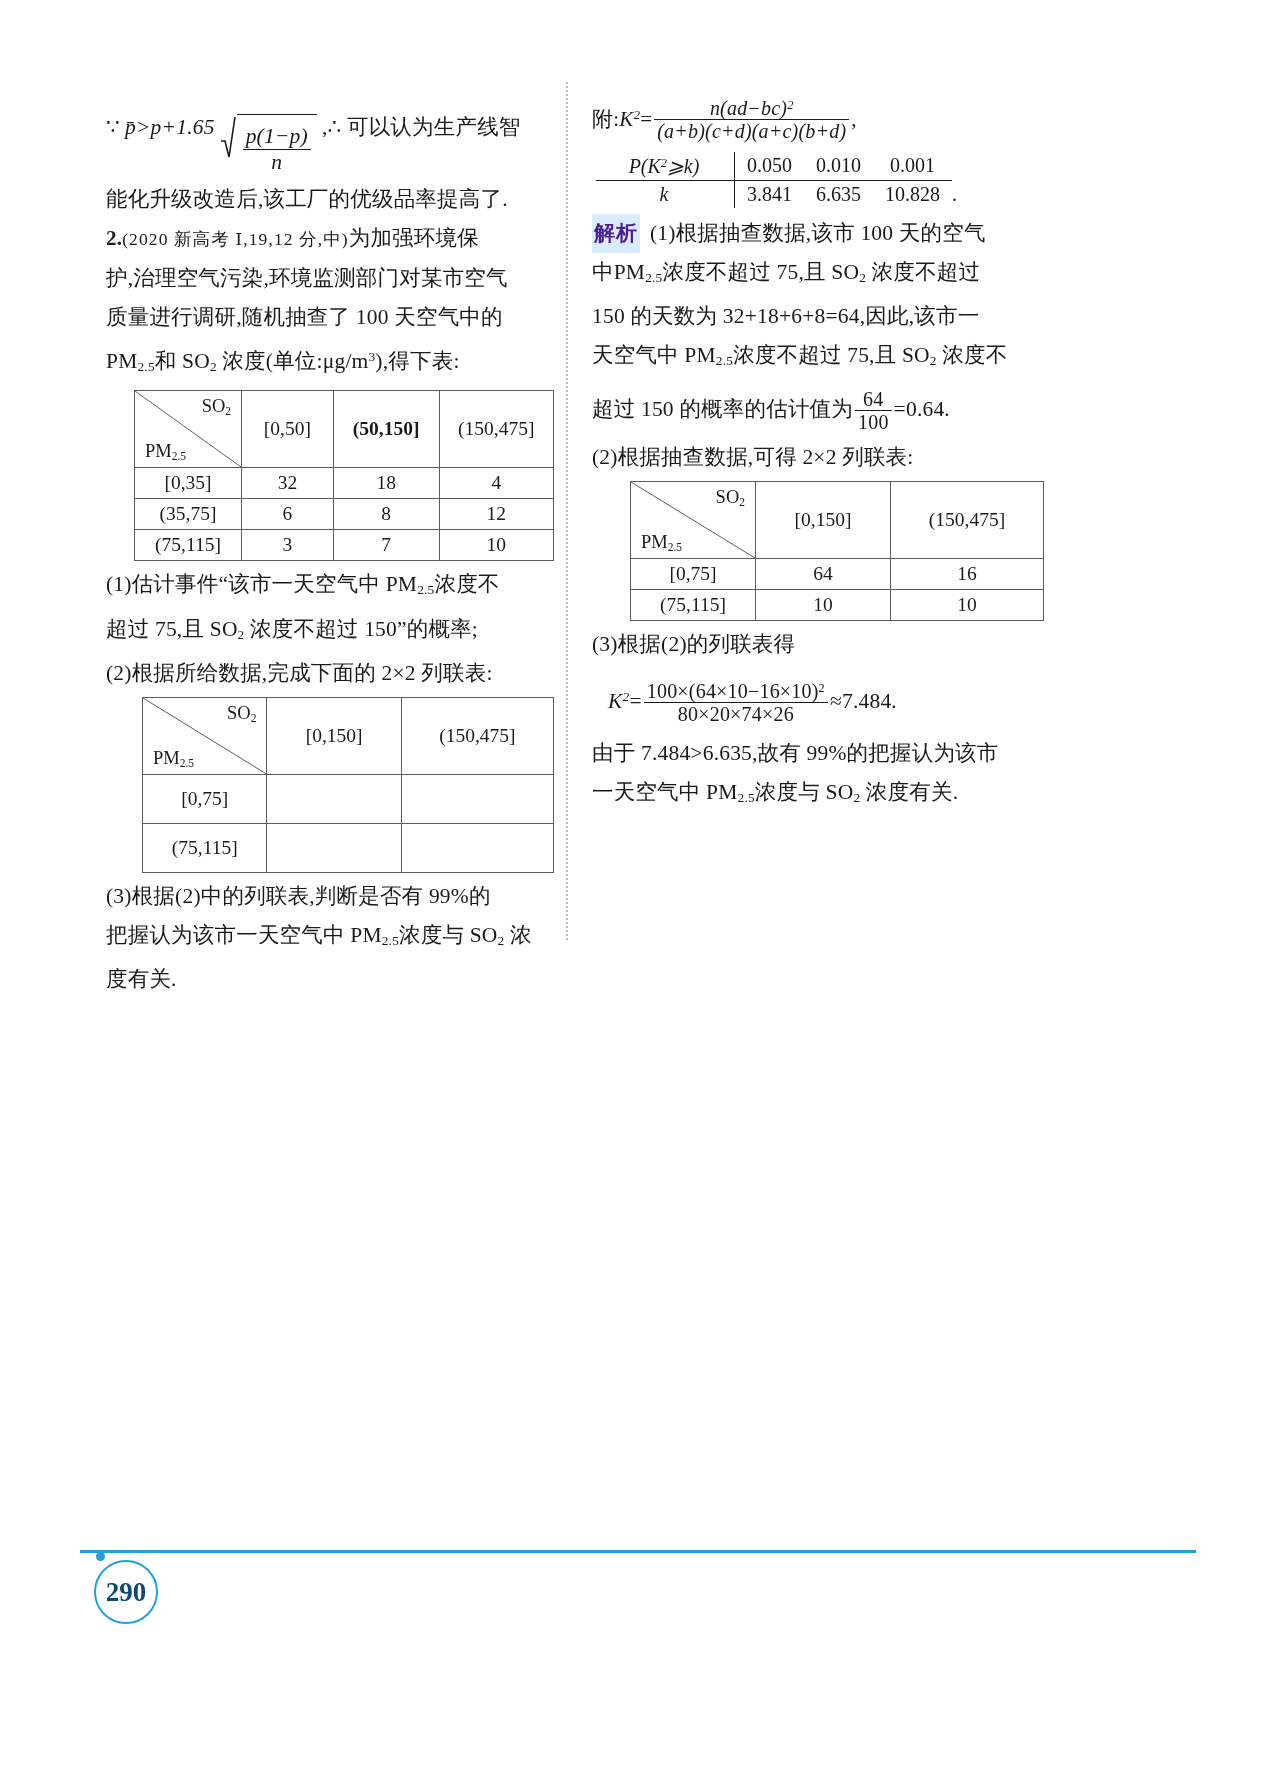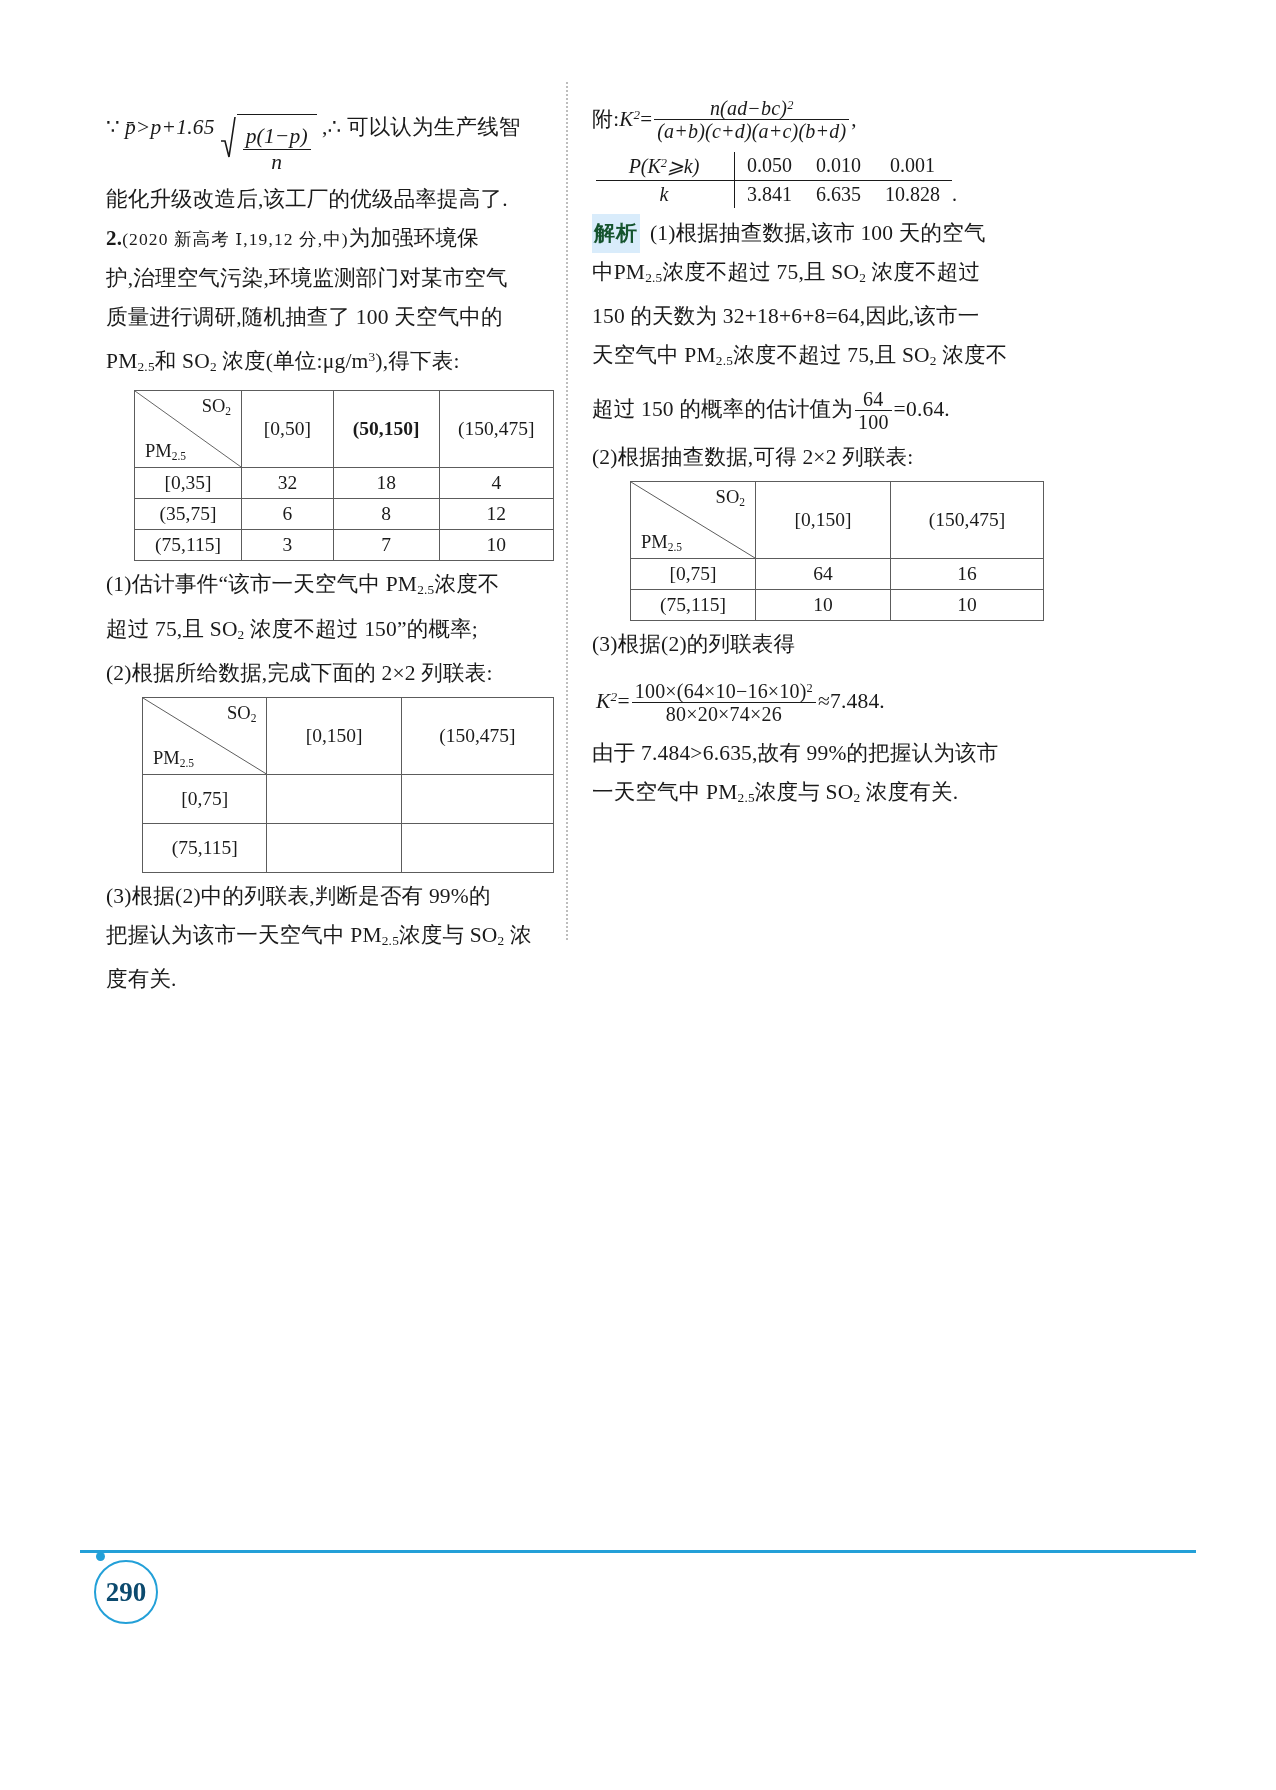--- a/index.html
+++ b/index.html
@@ -150,21 +150,21 @@
     border-right: 1.4px solid #1a1a1a;
     padding-right: 14px;
     min-width: 112px;
     margin-top: 16px;
   }
   table.ktab tr.top td { border-bottom: 1.4px solid #1a1a1a; }
 
   
   .jx {
     display: inline-block;
-    color: #14532d;
+    color: #4c1d95;
     background: #d9ecfb;
     font-weight: bold;
     font-size: 21px;
     padding: 0px 2px;
     letter-spacing: 1px;
   }
 
   
   .footer {
     position: absolute;
@@ -388,21 +388,21 @@
       <tr>
         <td>(75,115]</td>
         <td>10</td>
         <td>10</td>
       </tr>
     </tbody>
       </table>
 
     <div class="line">(3)根据(2)的列联表得</div>
 
-    <div class="line" style="line-height:66px; margin-left:4px;">
+    <div class="line" style="line-height:66px; margin-left:16px;">
       <span class="mathvar">K</span><span class="sup mathvar">2</span><span>=</span><span class="frac" style="font-size:20px;"><span class="fnum"><span>100×(64×10−16×10)</span><span class="sup">2</span></span><span class="fden">80×20×74×26</span></span><span>≈7.484.</span>
     </div>
 
     <div class="line">由于 7.484&gt;6.635,故有 99%的把握认为该市</div>
     <div class="line">
       <span>一天空气中 PM</span><span class="sub">2.5</span><span>浓度与 SO</span><span class="sub">2</span><span> 浓度有关.</span>
     </div>
 
   </div>
 

